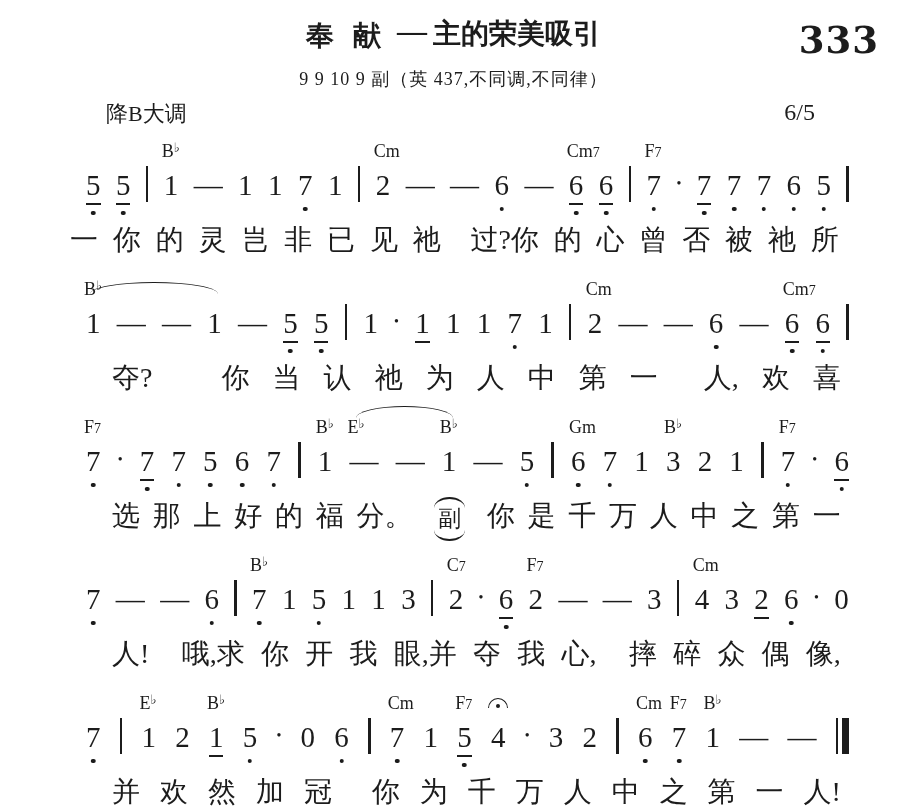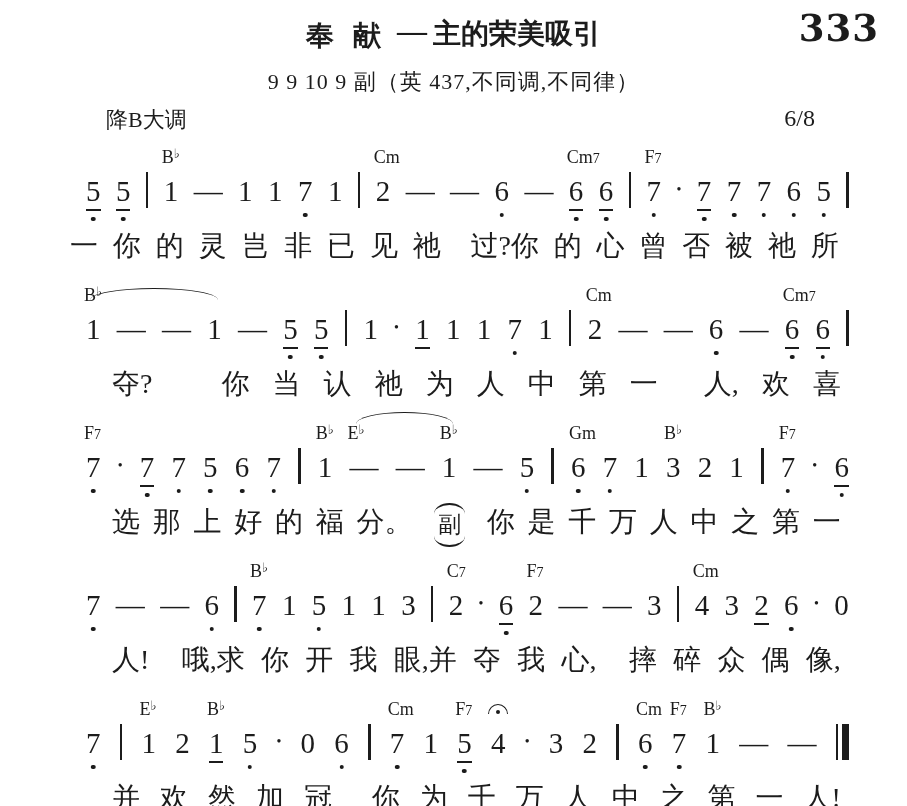--- a/index.html
+++ b/index.html
@@ -3,28 +3,28 @@
 <meta charset="utf-8">
 <style>
   html,body{margin:0;padding:0;background:#fff;}
   .page{
     position:relative;width:907px;height:806px;background:#fff;overflow:hidden;
     box-sizing:border-box;padding-top:10px;color:#1c1c1c;
     font-family:"Liberation Serif","DejaVu Serif",serif;
   }
   
   .page-number{
-    position:absolute;top:6px;right:28px;font-size:37px;font-weight:bold;
+    position:absolute;top:18px;right:28px;font-size:37px;font-weight:bold;
     font-family:"DejaVu Serif",serif;letter-spacing:1px;margin-left:15px;
   }
   .title-row{margin-top:4px;text-align:center;white-space:nowrap;}
   .t-main{font-size:28px;font-weight:bold;letter-spacing:6px;font-family:"Liberation Serif",serif;}
   .t-dash{font-size:30px;font-weight:bold;margin:0 6px 0 10px;vertical-align:4px;}
   .t-sub{font-size:28px;font-weight:bold;vertical-align:2px;}
-  .meter{margin-top:12px;text-align:center;font-size:22px;letter-spacing:1px;}
+  .meter{margin-top:12px;text-align:center;font-size:18px;letter-spacing:1px;}
   .keyrow{margin-top:8px;display:flex;justify-content:space-between;
           padding:0 92px 0 106px;font-size:22px;}
   .time-sig{font-size:24px;}
   
   .mline{
     display:flex;justify-content:space-between;align-items:baseline;
     position:relative;margin-top:40px;padding:0 58px 0 86px;
     font-size:29px;line-height:1.15;
   }
   .mline.first{margin-top:30px;}
@@ -70,21 +70,21 @@
 <body>
 
 <div class="page">
   <div class="page-number">333</div>
   <div class="title-row">
     <span class="t-main">奉  献</span><span class="t-dash">—</span><span class="t-sub">主的荣美吸引</span>
   </div>
   <div class="meter">9 9 10 9 副（英 437,不同调,不同律）</div>
   <div class="keyrow">
     <span class="key-sig">降B大调</span>
-    <span class="time-sig">6/8</span>
+    <span class="time-sig">6/5</span>
   </div>
   <div id="score">
       <div class="mline first">
         <span class="tok num ul low">5</span>
         <span class="tok num ul low">5</span>
         <span class="bar"></span>
         <span class="tok num">1<span class="chord">B<sup>♭</sup></span></span>
         <span class="tok dash">—</span>
         <span class="tok num">1</span>
         <span class="tok num">1</span>

